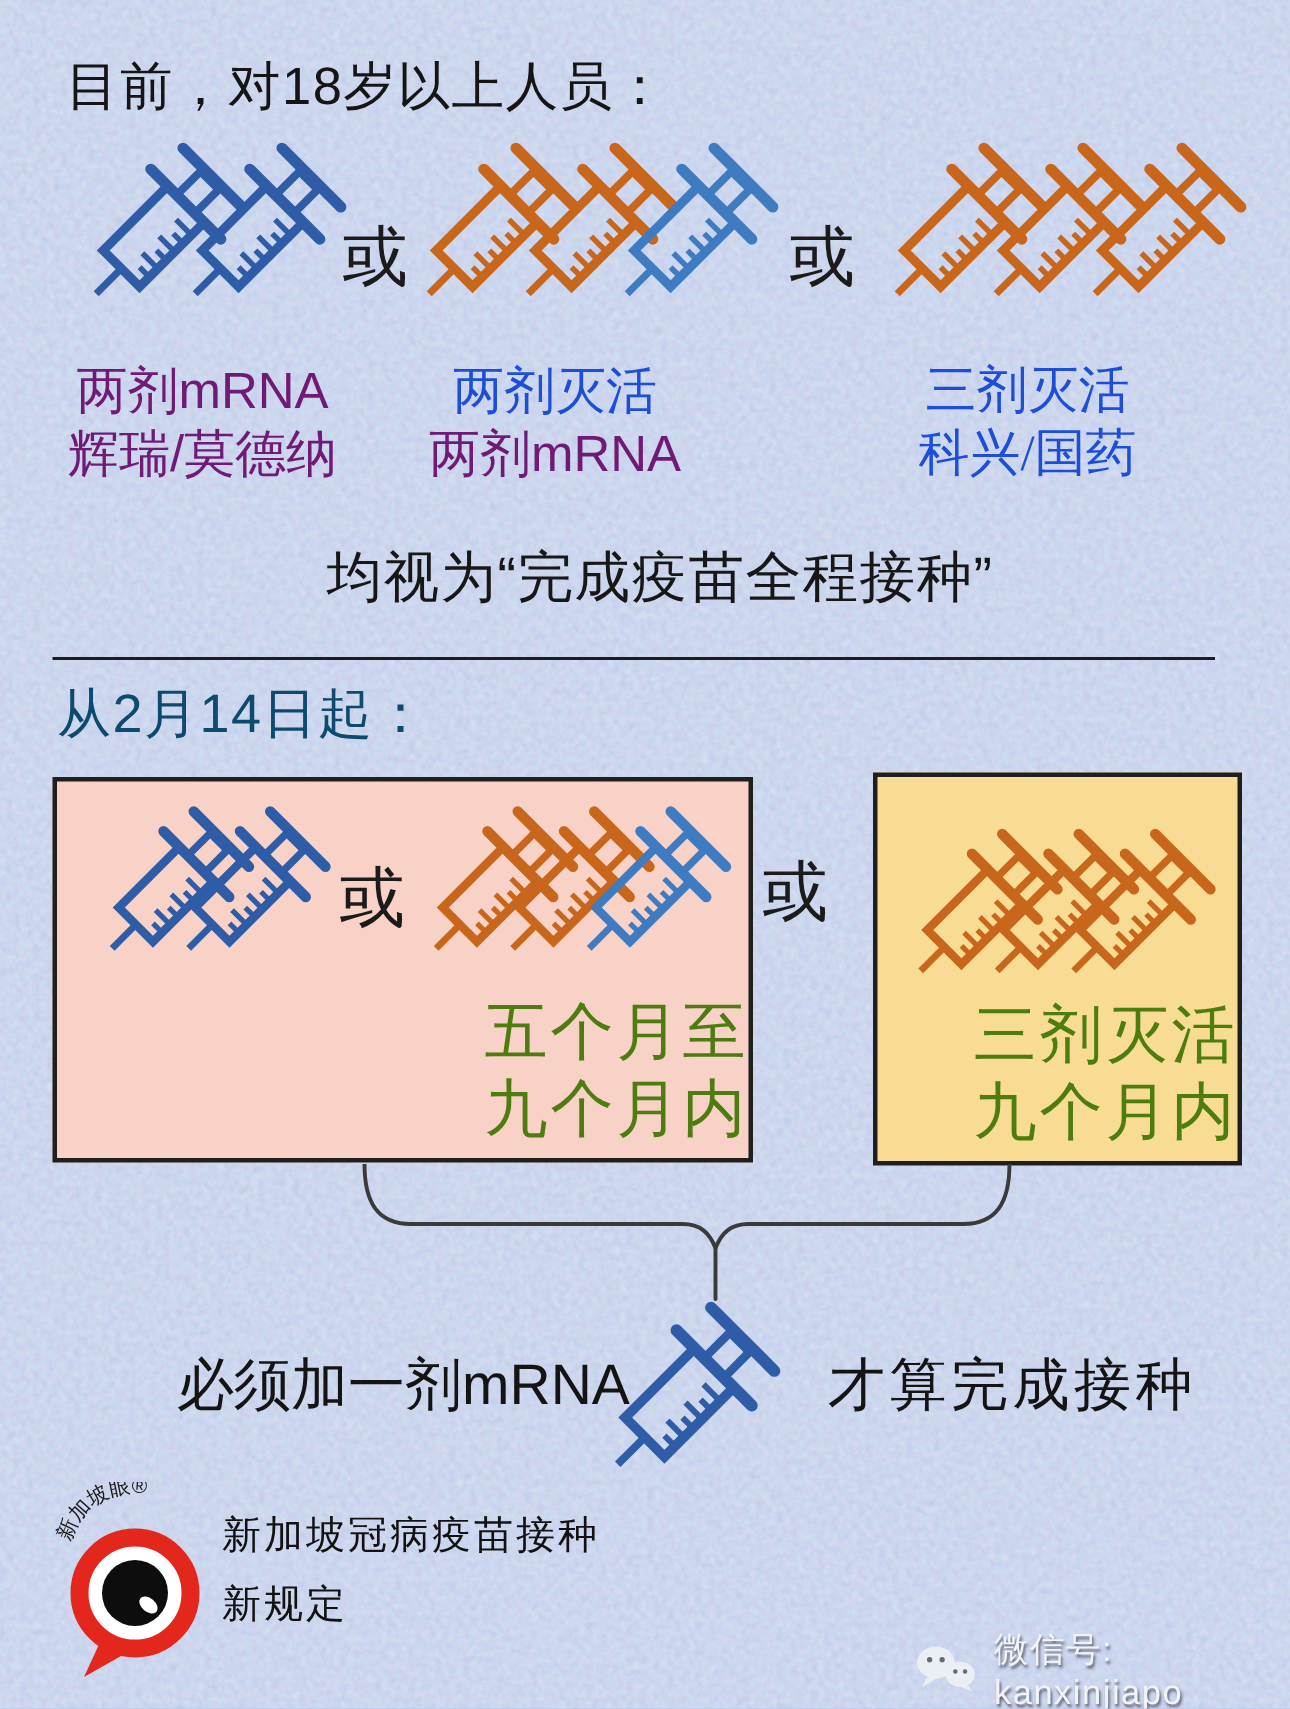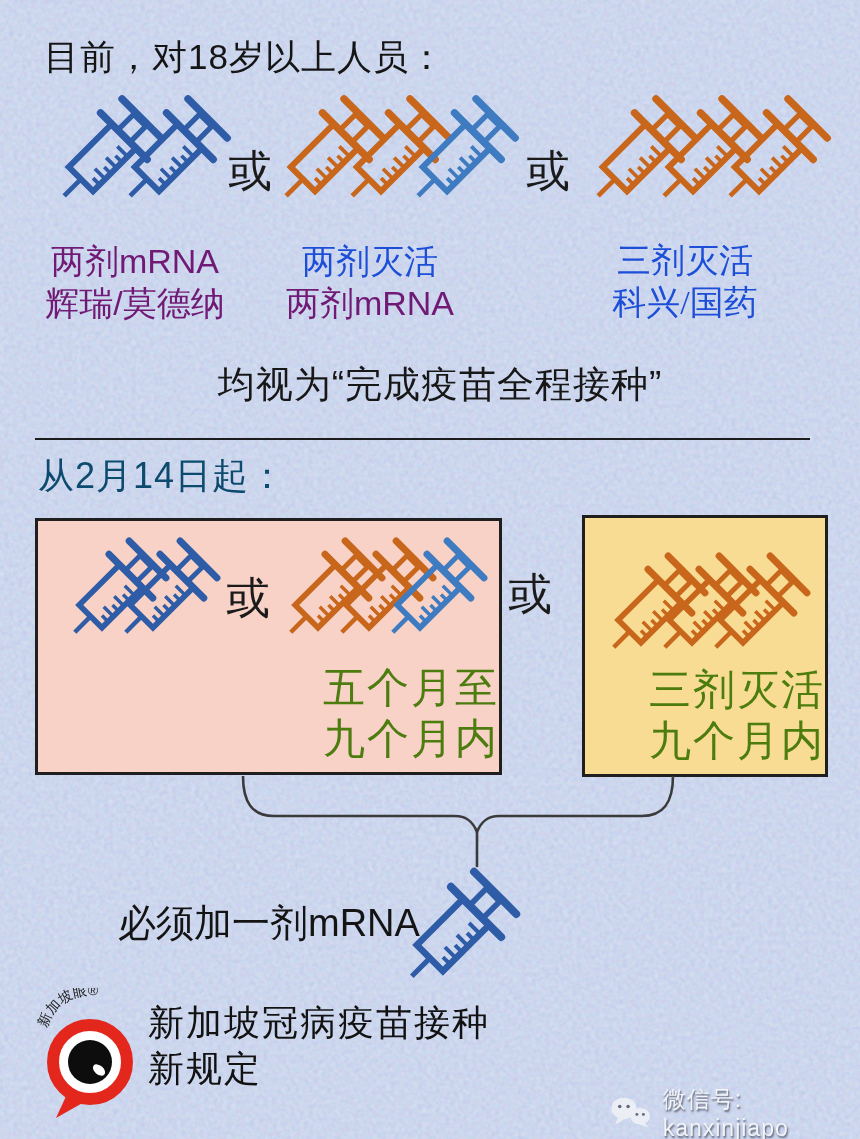--- a/index.html
+++ b/index.html
@@ -17,21 +17,21 @@
   .title{font-size:35px;letter-spacing:1px;color:#151515;}
   .or{font-size:44px;color:#1b1b1b;}
   .opt-label{width:240px;text-align:center;font-size:34px;line-height:42px;}
   .c-blue-t{color:#701a75;}
   .c-orange-t{color:#1d4ed8;}
   .conclusion{width:860px;text-align:center;font-size:37px;color:#171717;letter-spacing:1px;}
   .sec2-title{font-size:36px;color:#0c4a6e;letter-spacing:1px;}
   .req{font-size:38px;color:#141414;}
   .period{position:absolute;left:0;right:0;bottom:8px;text-align:right;
           font-size:42px;line-height:51px;color:#4d7c0f;letter-spacing:2px;padding-left:23px;}
-  .caption{font-size:36px;letter-spacing:2px;color:#121212;line-height:46px;}
+  .caption{font-size:26px;letter-spacing:2px;color:#121212;line-height:46px;}
   .wechat{display:flex;align-items:center;gap:10px;}
   .wechat-txt{font-size:23px;color:#f3f4f8;letter-spacing:1px;
               text-shadow:1px 2px 2px rgba(45,50,65,.75);}
 
   
   .c-blue{color:#2e5ca6;}
   .c-blue2{color:#3f7bc0;}
   .c-orange{color:#c8661c;}
   .syr-row{display:flex;}
   .syr-row svg + svg{margin-left:-66px;}
@@ -184,20 +184,21 @@
 
   <svg class="abs" style="left:230px;top:776px;" width="480" height="94" viewBox="0 0 480 94" aria-hidden="true">
     <path d="M13,0 C13,26 22,40 44,40 L225,40 C237,40 243,46 247,56 C251,46 257,40 269,40 L412,40 C434,40 443,26 443,0" fill="none" stroke="#3a3a3a" stroke-width="2.6" stroke-linecap="round"></path>
     <path d="M247,56 L247,90" fill="none" stroke="#3a3a3a" stroke-width="2.6" stroke-linecap="round"></path>
   </svg>
 
   <div class="abs req" style="left:86px;top:898px;margin-left:32px;">必须加一剂mRNA</div>
   <svg class="abs c-blue" style="left:388px;top:858px;" width="142" height="142">
       <use href="#syr"></use>
     </svg>
+  <div class="abs req" style="left:552px;top:898px;letter-spacing:3px;">才算完成接种</div>
 
   <svg class="abs" style="left:32px;top:988px;" width="114" height="134" viewBox="0 0 114 134">
     <defs>
         <path id="arcP" d="M14,44 A44,44 0 0 1 98,34"></path>
       </defs>
     <text font-size="14" fill="#191919" font-family="Liberation Sans, sans-serif">
       <textPath href="#arcP" startOffset="4">新加坡眼®</textPath>
     </text>
     <path d="M36,104 L24,130 L54,113 Z" fill="#e4271d"></path>
     <circle cx="58" cy="74" r="37" fill="#ffffff" stroke="#e4271d" stroke-width="12"></circle>

